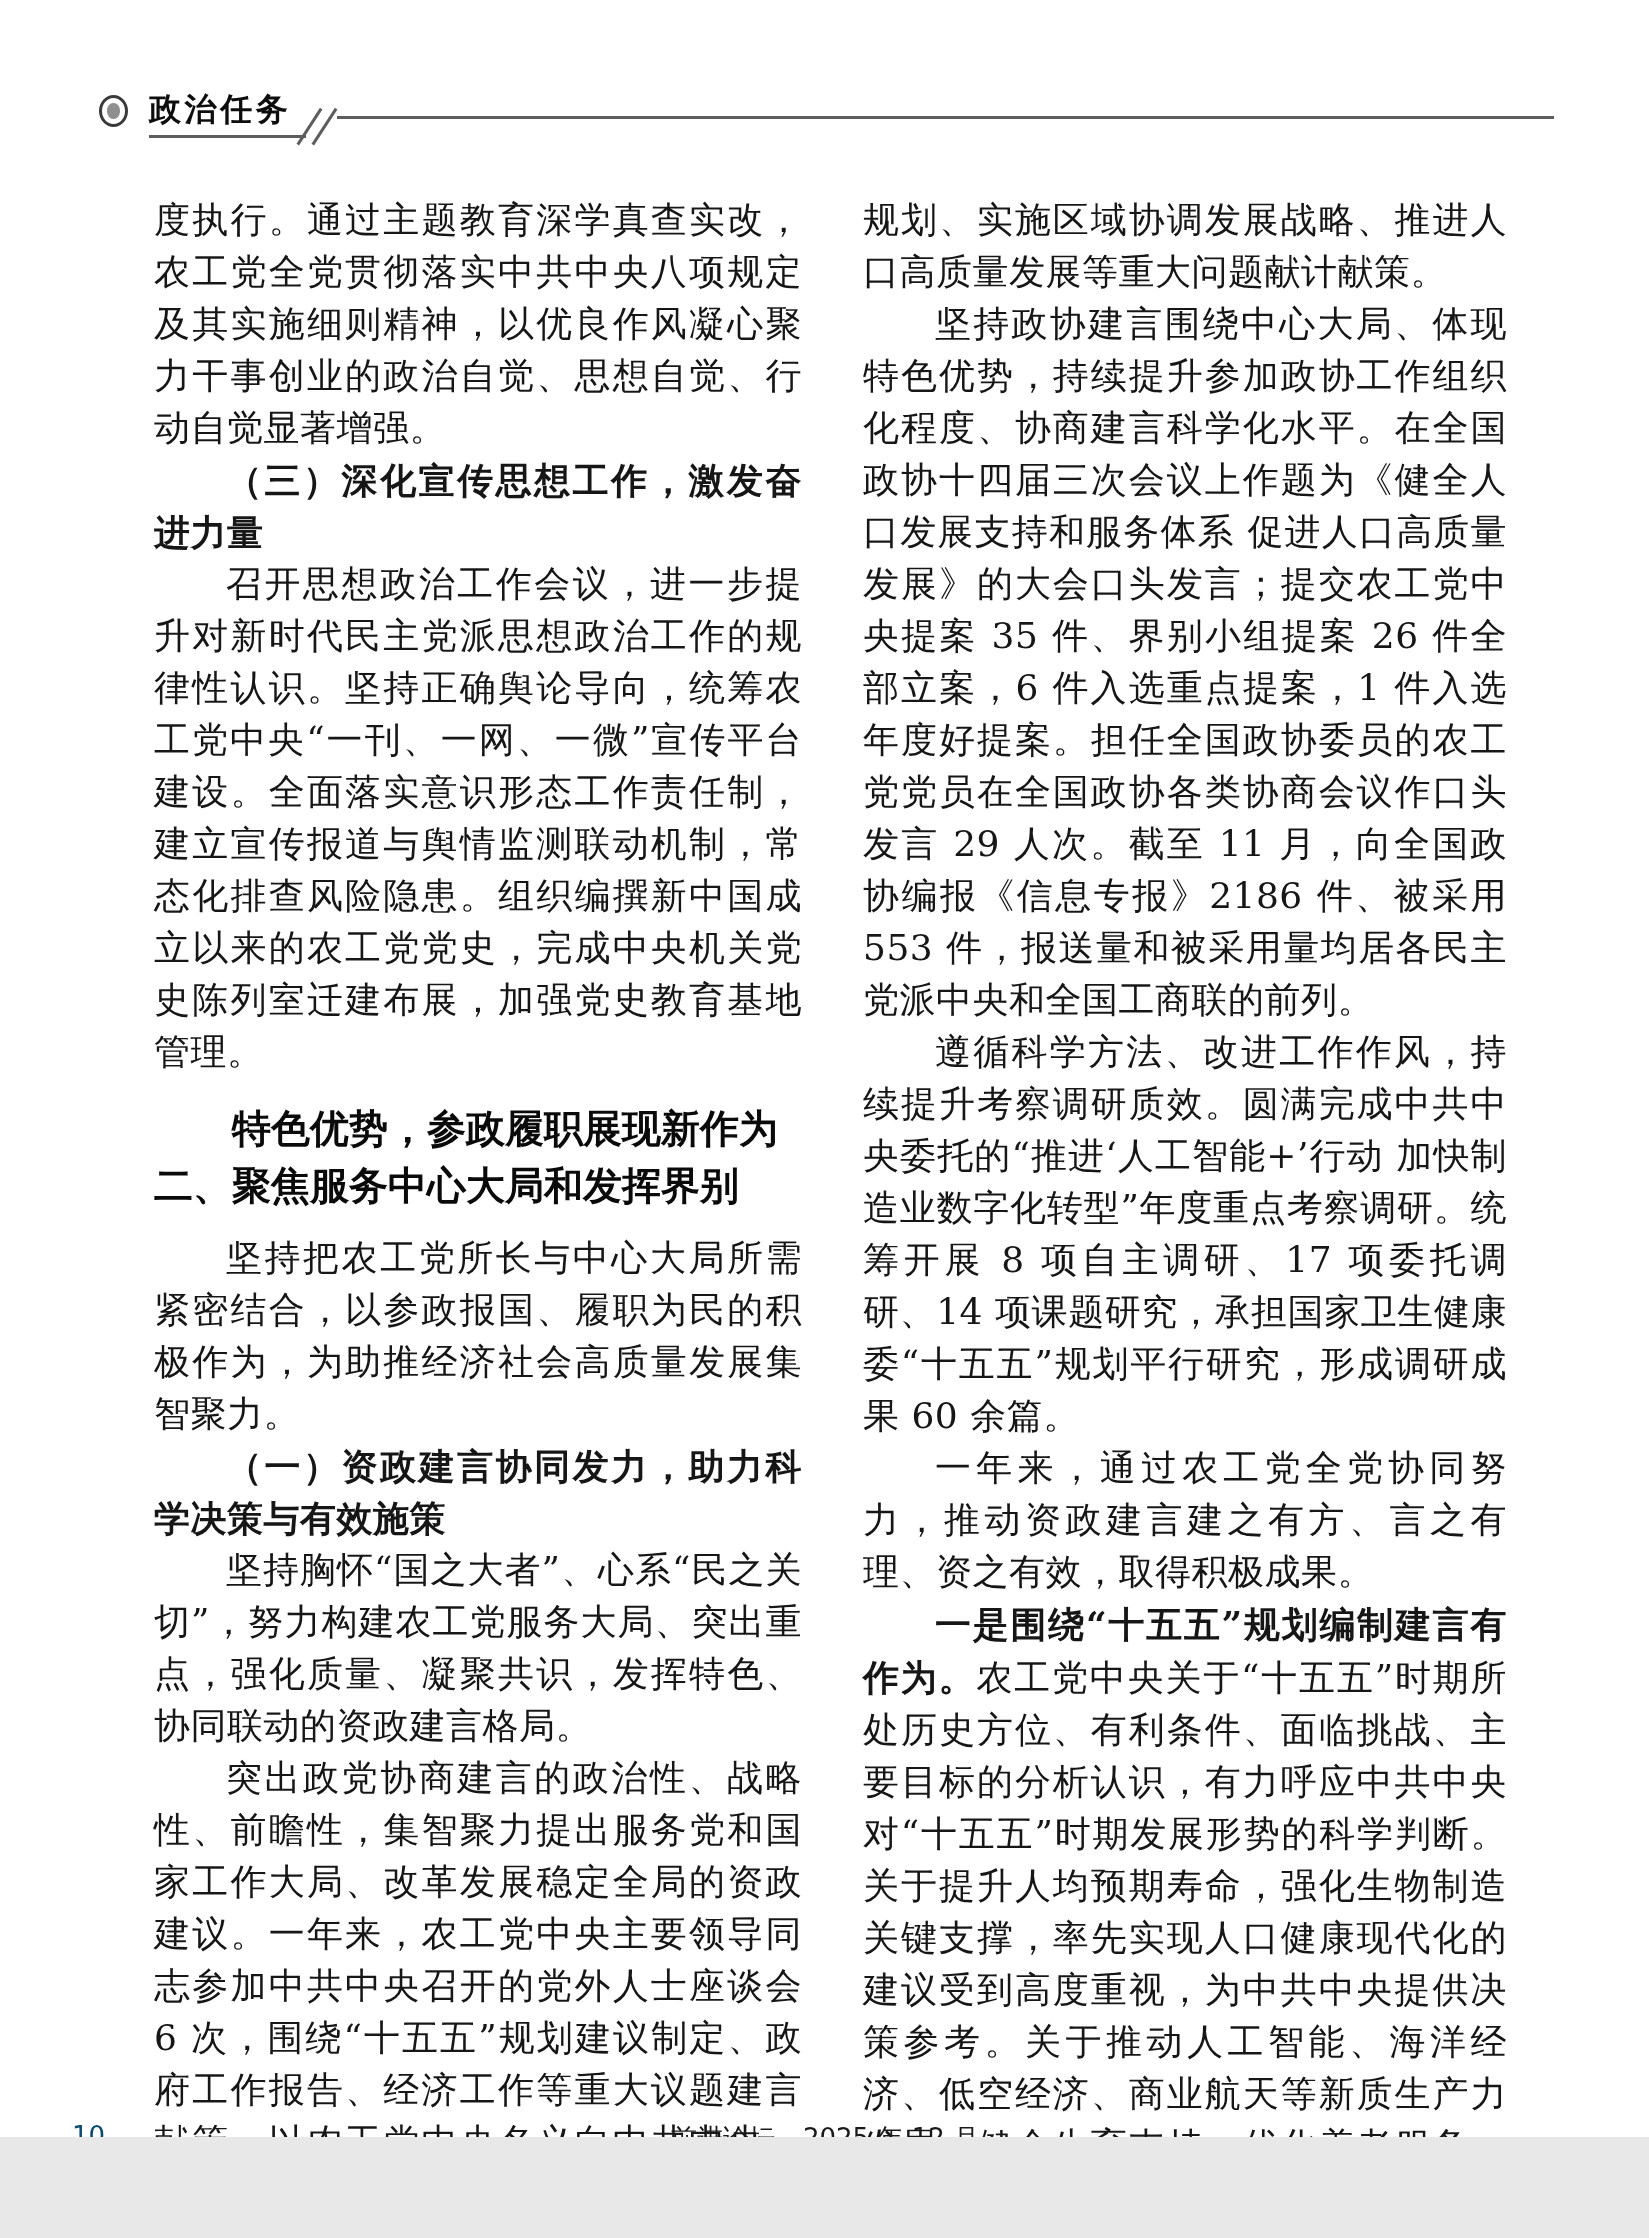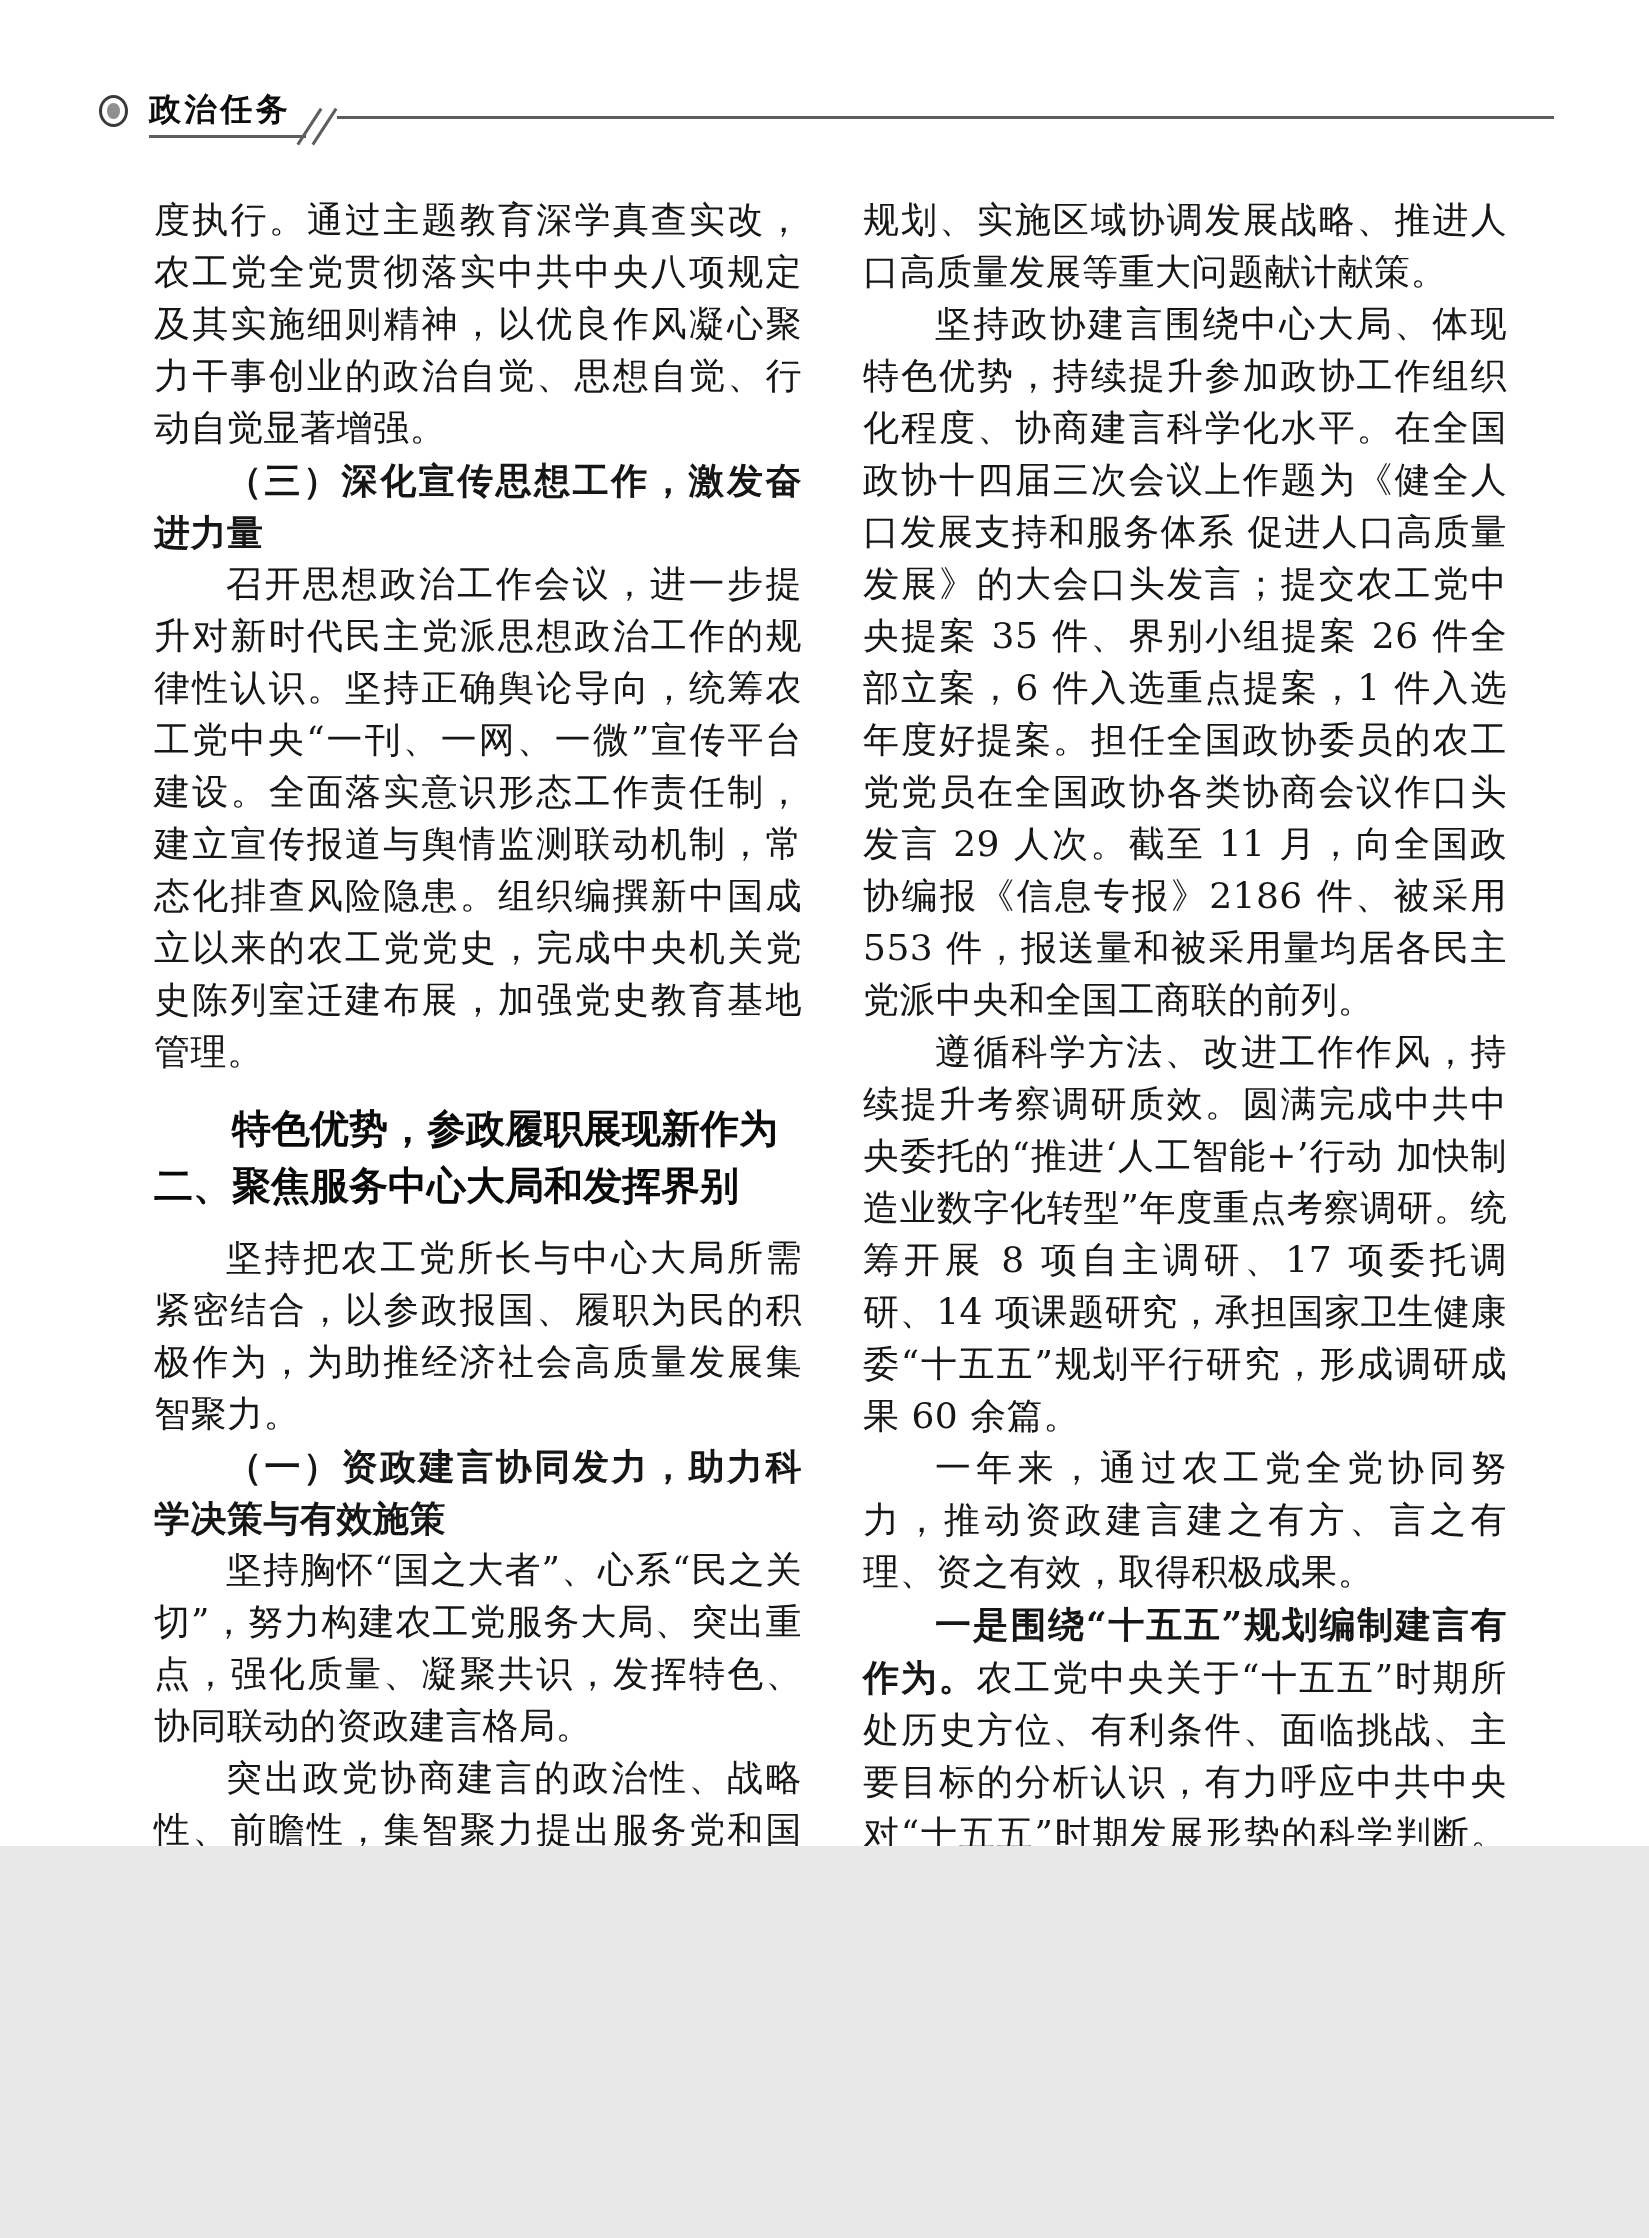--- a/index.html
+++ b/index.html
@@ -1,19 +1,19 @@
 <!DOCTYPE html>
 <html style="font-size:8.3px"><head>
 <meta charset="utf-8">
 <style>
   html, body { margin: 0; padding: 0; background: #e8e8e8; }
   .page {
     position: relative;
     width: 1650px;
-    height: 1846px;
+    height: 2137px;
     background: #ffffff;
     font-family: "DejaVu Serif", "Liberation Serif", serif;
     color: #161616;
     overflow: hidden;
   }
 
   
   .bullet {
     position: absolute;
     left: 99px; top: 95px;

